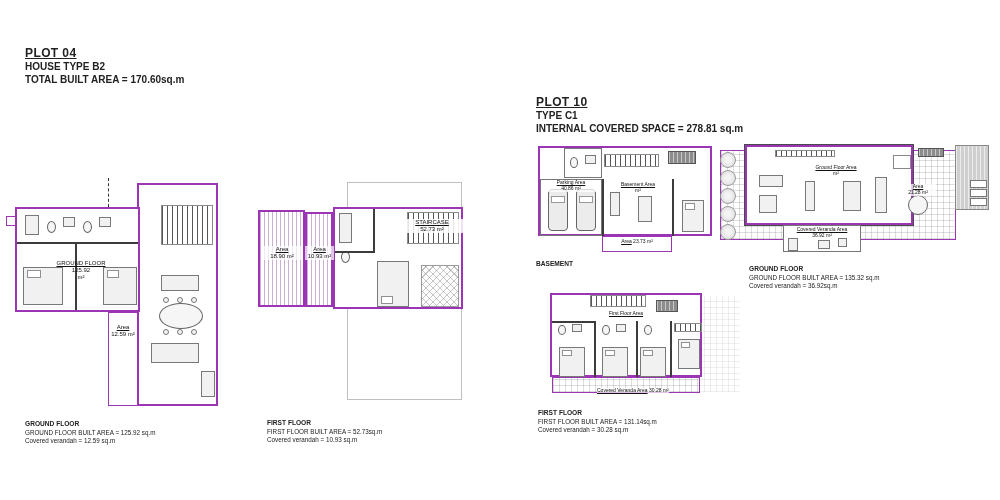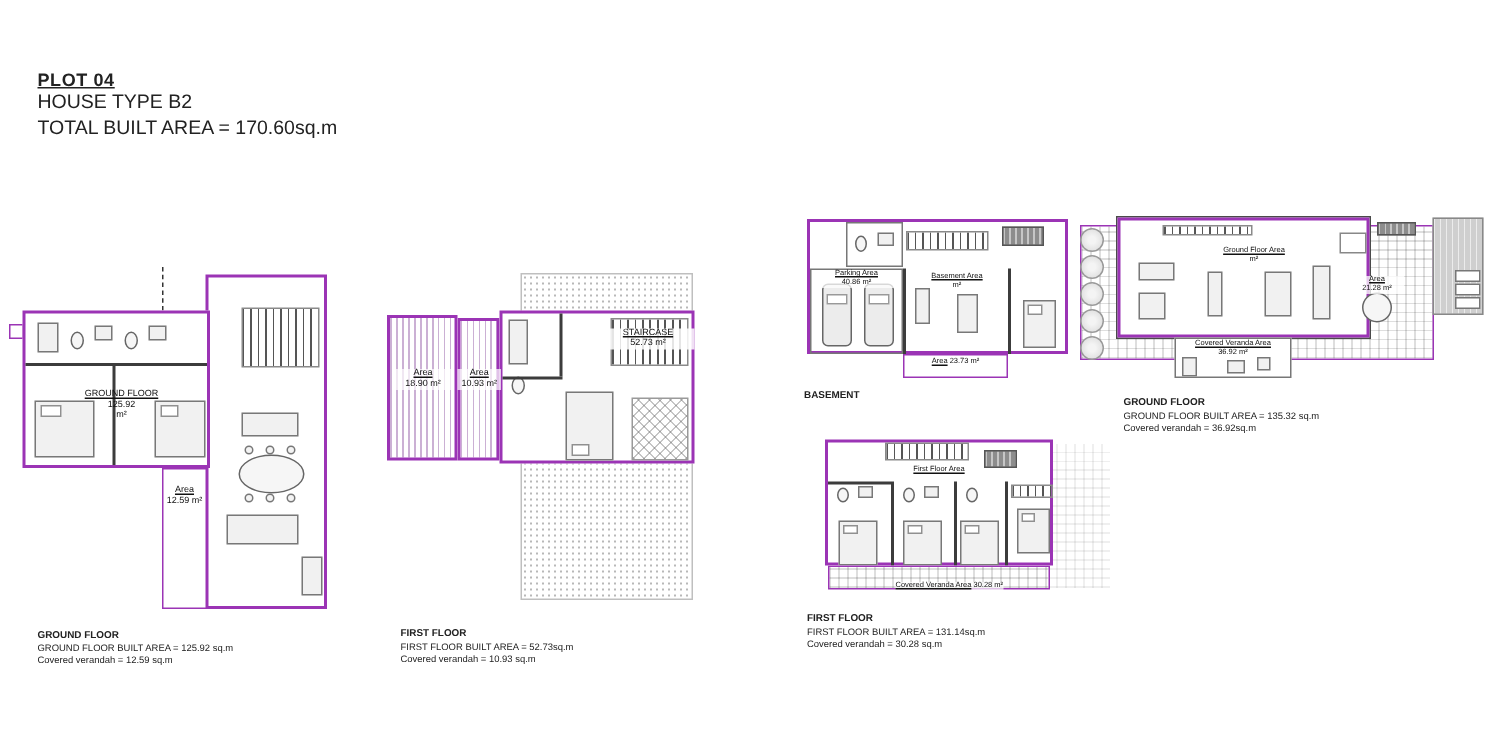--- a/index.html
+++ b/index.html
@@ -5,21 +5,21 @@
   :root { --purple:#9b34b5; --wall:#3c3c3c; --ink:#222; }
   html,body { margin:0; padding:0; background:#fff; }
   #canvas {
     position:relative; width:1000px; height:500px; background:#fff;
     font-family:"Liberation Sans", sans-serif; color:var(--ink); overflow:hidden;
   }
   .abs { position:absolute; }
 
   
   .plot-title { font-size:12px; font-weight:bold; text-decoration:underline; letter-spacing:.4px; }
-  .plot-sub   { font-size:13px; line-height:1.3; }
+  .plot-sub   { font-size:10px; line-height:1.3;font-weight:bold; }
   .caption    { font-size:6.3px; line-height:1.35; }
   .caption .t { font-weight:bold; font-size:6.6px; }
 
   
   .pbox  { border:2px solid var(--purple); background:#fff; box-sizing:border-box; }
   .pthin { border:1px solid var(--purple); background:#fff; box-sizing:border-box; }
   .gline { border:1px solid #8a8a8a; box-sizing:border-box; }
   .wallv { width:2px; background:var(--wall); }
   .wallh { height:2px; background:var(--wall); }
   .furn  { background:#f1f1f1; border:1px solid #787878; box-sizing:border-box; }
@@ -142,20 +142,25 @@
       <span>10.93 m²</span>
     </div>
   </div>
 
   <div class="abs caption" style="left:267px; top:419px;">
     <div class="t">FIRST FLOOR</div>
     <div>FIRST FLOOR BUILT AREA = 52.73sq.m</div>
     <div>Covered verandah = 10.93 sq.m</div>
   </div>
 
+  <div class="abs" style="left:536px; top:95px;">
+    <div class="plot-title">PLOT 10</div>
+    <div class="plot-sub">TYPE C1</div>
+    <div class="plot-sub">INTERNAL COVERED SPACE = 278.81 sq.m</div>
+  </div>
 
   <div class="abs" style="left:538px; top:143px; width:200px; height:112px;">
     <div class="abs pbox" style="left:0; top:3px; width:174px; height:90px;">
 
       <div class="abs gline" style="left:24px; top:0; width:38px; height:30px; border-color:#777;">
         <div class="abs oval" style="left:5px; top:8px; width:8px; height:11px;"></div>
         <div class="abs furn" style="left:20px; top:6px; width:11px; height:9px;"></div>
       </div>
 
       <div class="abs stairsv gline" style="left:64px; top:6px; width:55px; height:13px;"></div>

